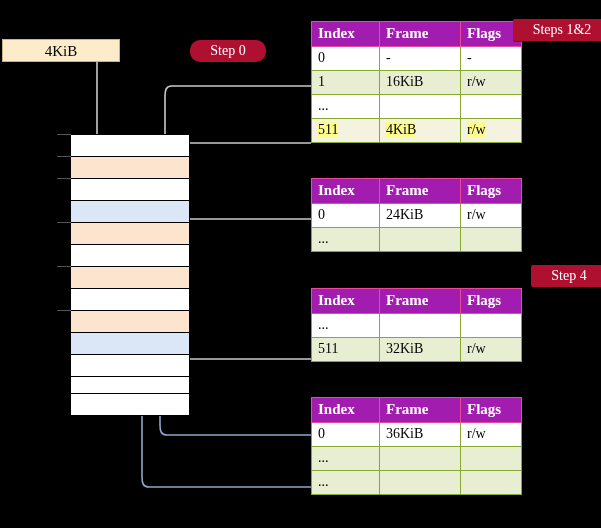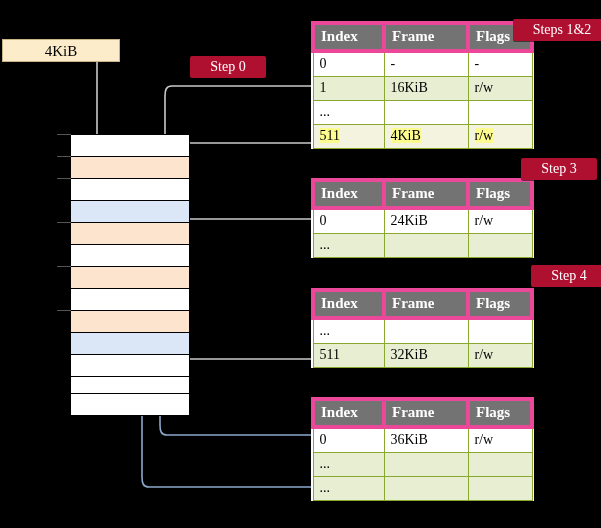--- a/index.html
+++ b/index.html
@@ -52,26 +52,26 @@
   
   table.pt{
     position:absolute;
     border-collapse:collapse;
     background:#ffffff;
     font-family:"Liberation Serif", serif;
     font-size:14px;
     box-sizing:border-box;
   }
   table.pt th{
-    background:#737373;
+    background:#a21caf;
     color:#ffffff;
     font-weight:bold;
     text-align:left;
     padding:3px 6px 4px 6px;
-    border:4px solid #ec4899;
+    border:1px solid #ec4899;
     font-size:15px;
     white-space:nowrap;
   }
   table.pt td{
     border:1px solid #8aa830;
     padding:2px 6px 3px 6px;
     height:18px;
     vertical-align:middle;
     white-space:nowrap;
     background:#ffffff;
@@ -243,18 +243,17 @@
         <td></td>
       </tr>
       <tr class="alt">
         <td>...</td>
         <td></td>
         <td></td>
       </tr>
     </tbody>
   </table>
 
-  <div class="badge" style="left:190px;top:56px;width:58px;">Step 0</div>
+  <div class="badge" style="left:190px;top:40px;width:58px;border-radius:10px;">Step 0</div>
   <div class="badge" style="left:513px;top:19px;width:80px;">Steps 1&amp;2</div>
-  <div class="badge" style="left:521px;top:158px;width:58px;">Step 3</div>
   <div class="badge" style="left:516px;top:265px;width:58px;margin-left:15px;">Step 4</div>
 
 </div>
 
 </body></html>

